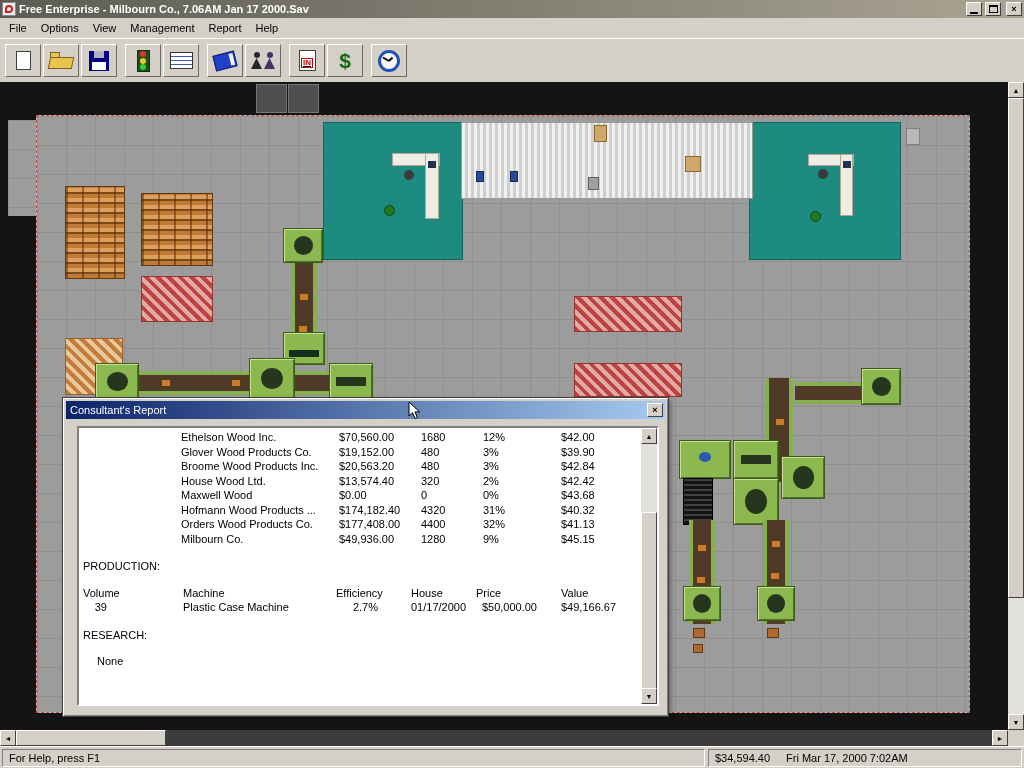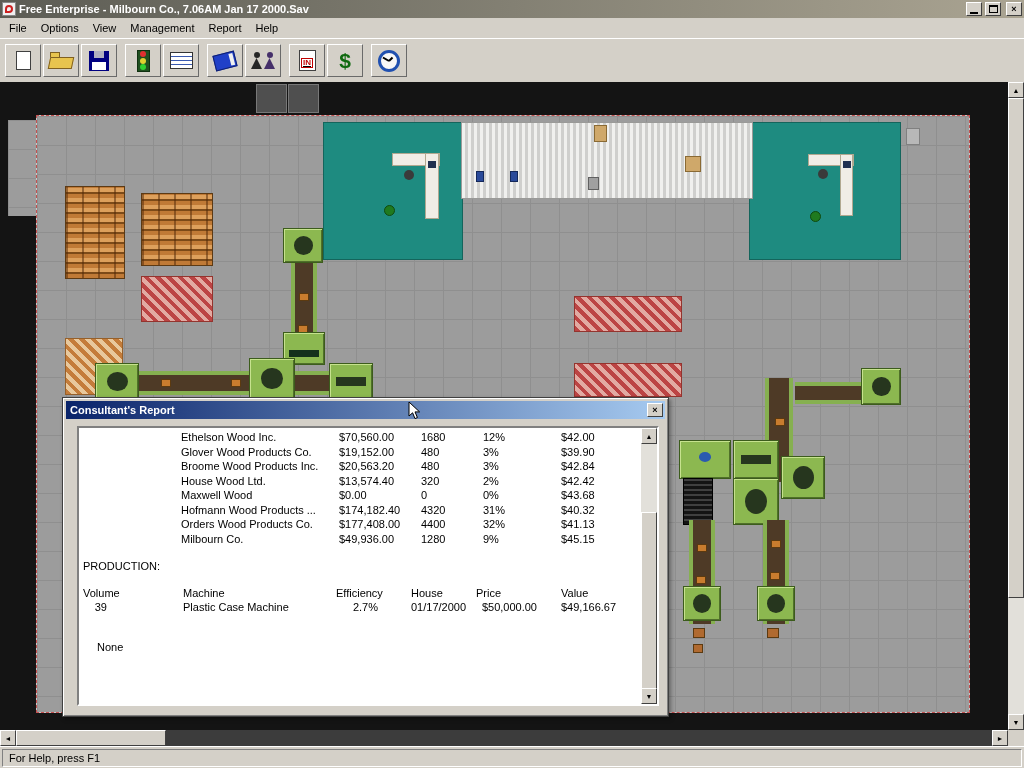--- a/index.html
+++ b/index.html
@@ -89,21 +89,21 @@
   .vscroll { position:absolute; right:0; top:0; width:16px; height:648px; background:#e2e0da; }
   .hscroll { position:absolute; left:0; bottom:0; width:1008px; height:16px; background:#3c3c3c; }
   .scroll-corner { position:absolute; right:0; bottom:0; width:16px; height:16px; background:#d4d0c8; }
   .sbtn { position:absolute; width:16px; height:16px; background:#d4d0c8; border:1px solid; border-color:#fff #404040 #404040 #fff; display:flex; align-items:center; justify-content:center; font-size:7px; line-height:1; }
   .sthumb { position:absolute; background:#d4d0c8; border:1px solid; border-color:#fff #404040 #404040 #fff; }
 
   
   .dialog { position:absolute; left:62px; top:397px; width:607px; height:320px; background:#d4d0c8; border:1px solid #404040;
             box-shadow:inset 1px 1px 0 #fff, inset -1px -1px 0 #808080, 2px 2px 4px rgba(0,0,0,.35); z-index:10; }
   .dlg-title { position:absolute; left:3px; top:3px; right:3px; height:18px; background:linear-gradient(90deg,#0a246a,#a6caf0); display:flex; align-items:center; padding:0 2px; }
-  .dlg-title-text { color:#fff; font-weight:bold; flex:1; padding-left:2px; }
+  .dlg-title-text { color:#fff; font-weight:normal; flex:1; padding-left:2px; }
   .dlg-close { width:16px; height:14px; background:#d4d0c8; border:1px solid; border-color:#fff #404040 #404040 #fff; font-size:9px; font-weight:bold; display:flex; align-items:center; justify-content:center; }
   .dlg-list { position:absolute; left:14px; top:28px; width:582px; height:280px; background:#fff; border:2px solid; border-color:#808080 #fff #fff #808080; }
   .dlg-content { position:absolute; left:0; top:0; right:16px; bottom:0; overflow:hidden; padding-top:3px; }
   .trow { position:relative; height:14.5px; }
   .trow span { position:absolute; top:0; white-space:nowrap; }
   .sec-head { height:14.5px; padding-left:4px; }
   .gap12 { height:12px; } .gap13 { height:13px; }
   .c-name{left:102px} .c-val{left:260px} .c-units{left:342px} .c-share{left:404px;width:28px;} .c-price{left:482px}
   .p-vol-h{left:4px} .p-vol-v{left:2px;width:26px;text-align:right} .p-mach{left:104px}
   .p-eff-h{left:257px} .p-eff-v{left:257px;width:42px;text-align:right}
@@ -433,20 +433,21 @@
             <span class="p-vol-v">39</span>
             <span class="p-mach">Plastic Case Machine</span>
             <span class="p-eff-v">2.7%</span>
             <span class="p-date">01/17/2000</span>
             <span class="p-price-v">$50,000.00</span>
             <span class="p-value">$49,166.67</span>
           </div>
         </div>
 
       <div class="gap13"></div>
+      <div class="sec-head">RESEARCH:</div>
       <div class="gap12"></div>
       <div>
 
           <div class="trow">
             <span class="r-c-v">None</span>
             <span class="r-t"></span>
             <span class="r-m"></span>
           </div>
         </div>
 
@@ -458,17 +459,21 @@
       <div class="sthumb" style="right:0;top:84px;width:16px;height:180px"></div>
       <div class="sbtn" style="bottom:0;right:0">
           <span>▼</span>
         </div>
     </div>
   </div>
 </div>
 
 <div class="statusbar">
   <div class="sb-panel sb-help">For Help, press F1</div>
+  <div class="sb-panel sb-right">
+    <span>$34,594.40</span>
+    <span>Fri Mar 17, 2000  7:02AM</span>
+  </div>
 </div>
 
 <svg class="cursor" width="13" height="19" viewBox="0 0 13 19">
   <path d="M1,1 L1,15 L4.6,11.8 L7.0,17.6 L9.4,16.5 L7.0,10.9 L11.6,10.9 Z" fill="#ffffff" stroke="#000000" stroke-width="1"></path>
 </svg>
 
 </body></html>

